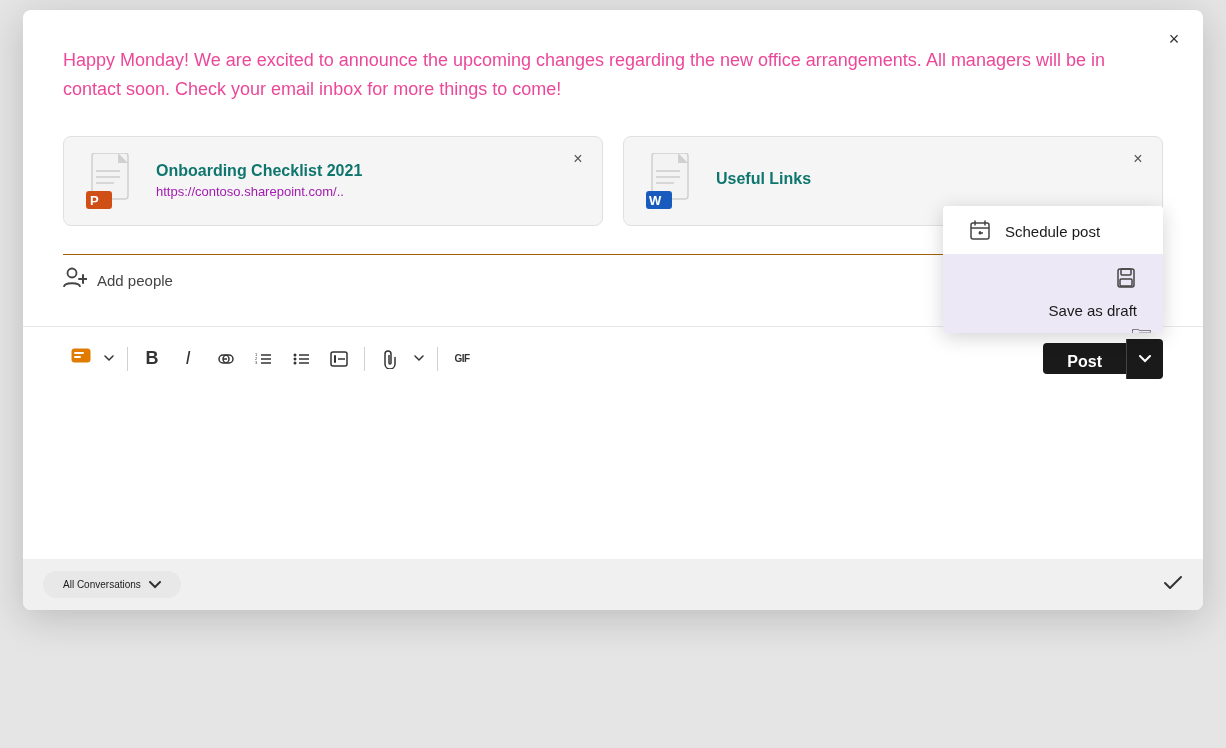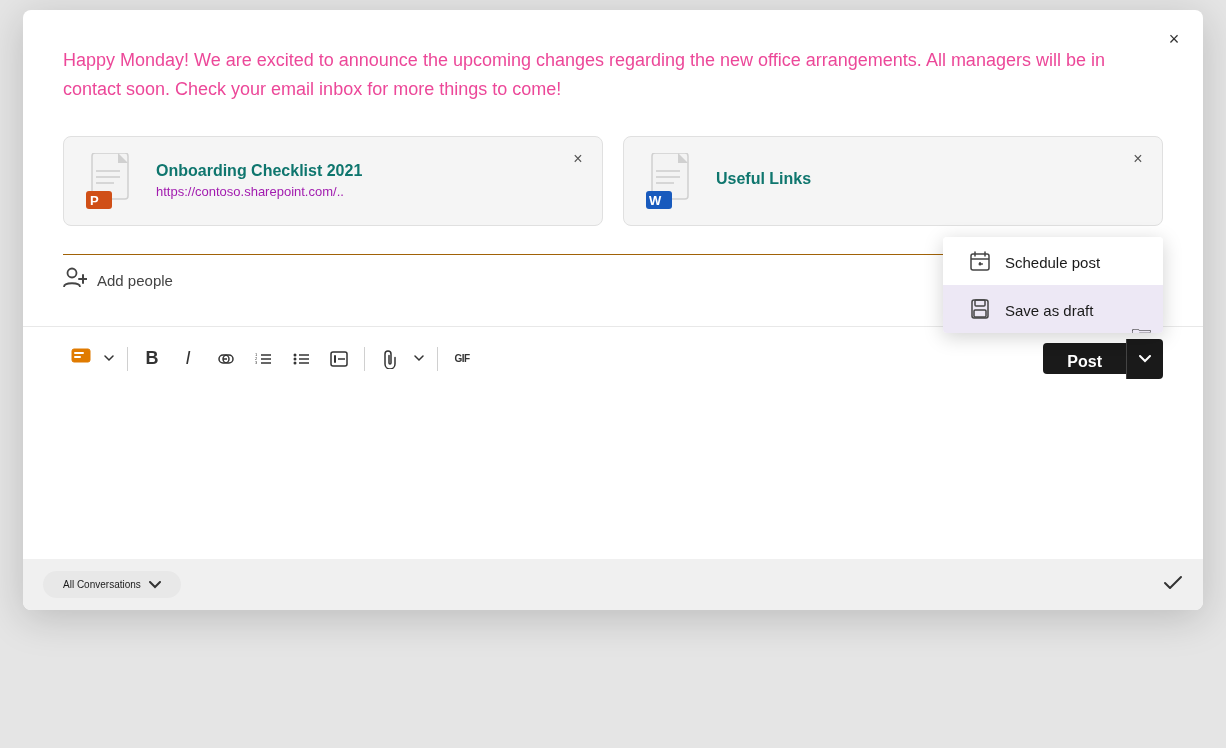--- a/index.html
+++ b/index.html
@@ -460,21 +460,21 @@
                   <line x1="5" y1="1" x2="5" y2="5" stroke="#444" stroke-width="1.5" stroke-linecap="round"></line>
                   <line x1="15" y1="1" x2="15" y2="5" stroke="#444" stroke-width="1.5" stroke-linecap="round"></line>
                   <line x1="1" y1="8" x2="19" y2="8" stroke="#444" stroke-width="1.5"></line>
                   <circle cx="10" cy="13" r="1.5" fill="#444"></circle>
                   <line x1="10" y1="11" x2="10" y2="13" stroke="#444" stroke-width="1.3"></line>
                   <line x1="10" y1="13" x2="13" y2="13" stroke="#444" stroke-width="1.3"></line>
                 </svg>
               </span>
               <span>Schedule post</span>
             </button>
-            <button class="dropdown-item" style="background:#ede8f5; position:relative;">
+            <button class="dropdown-item" style="background:#ede8f5; position:relative;flex-direction:column;">
               <span class="dropdown-item-icon">
                 <svg width="18" height="20" viewBox="0 0 18 20">
                   <rect x="1" y="1" width="16" height="18" rx="2" fill="none" stroke="#444" stroke-width="1.5"></rect>
                   <rect x="4" y="1" width="10" height="6" rx="1" fill="none" stroke="#444" stroke-width="1.5"></rect>
                   <rect x="3" y="11" width="12" height="7" rx="1" fill="none" stroke="#444" stroke-width="1.5"></rect>
                 </svg>
               </span>
               <span>Save as draft</span>
 
               <span style="position:absolute; right:10px; bottom:-18px; font-size:26px;">☞</span>

